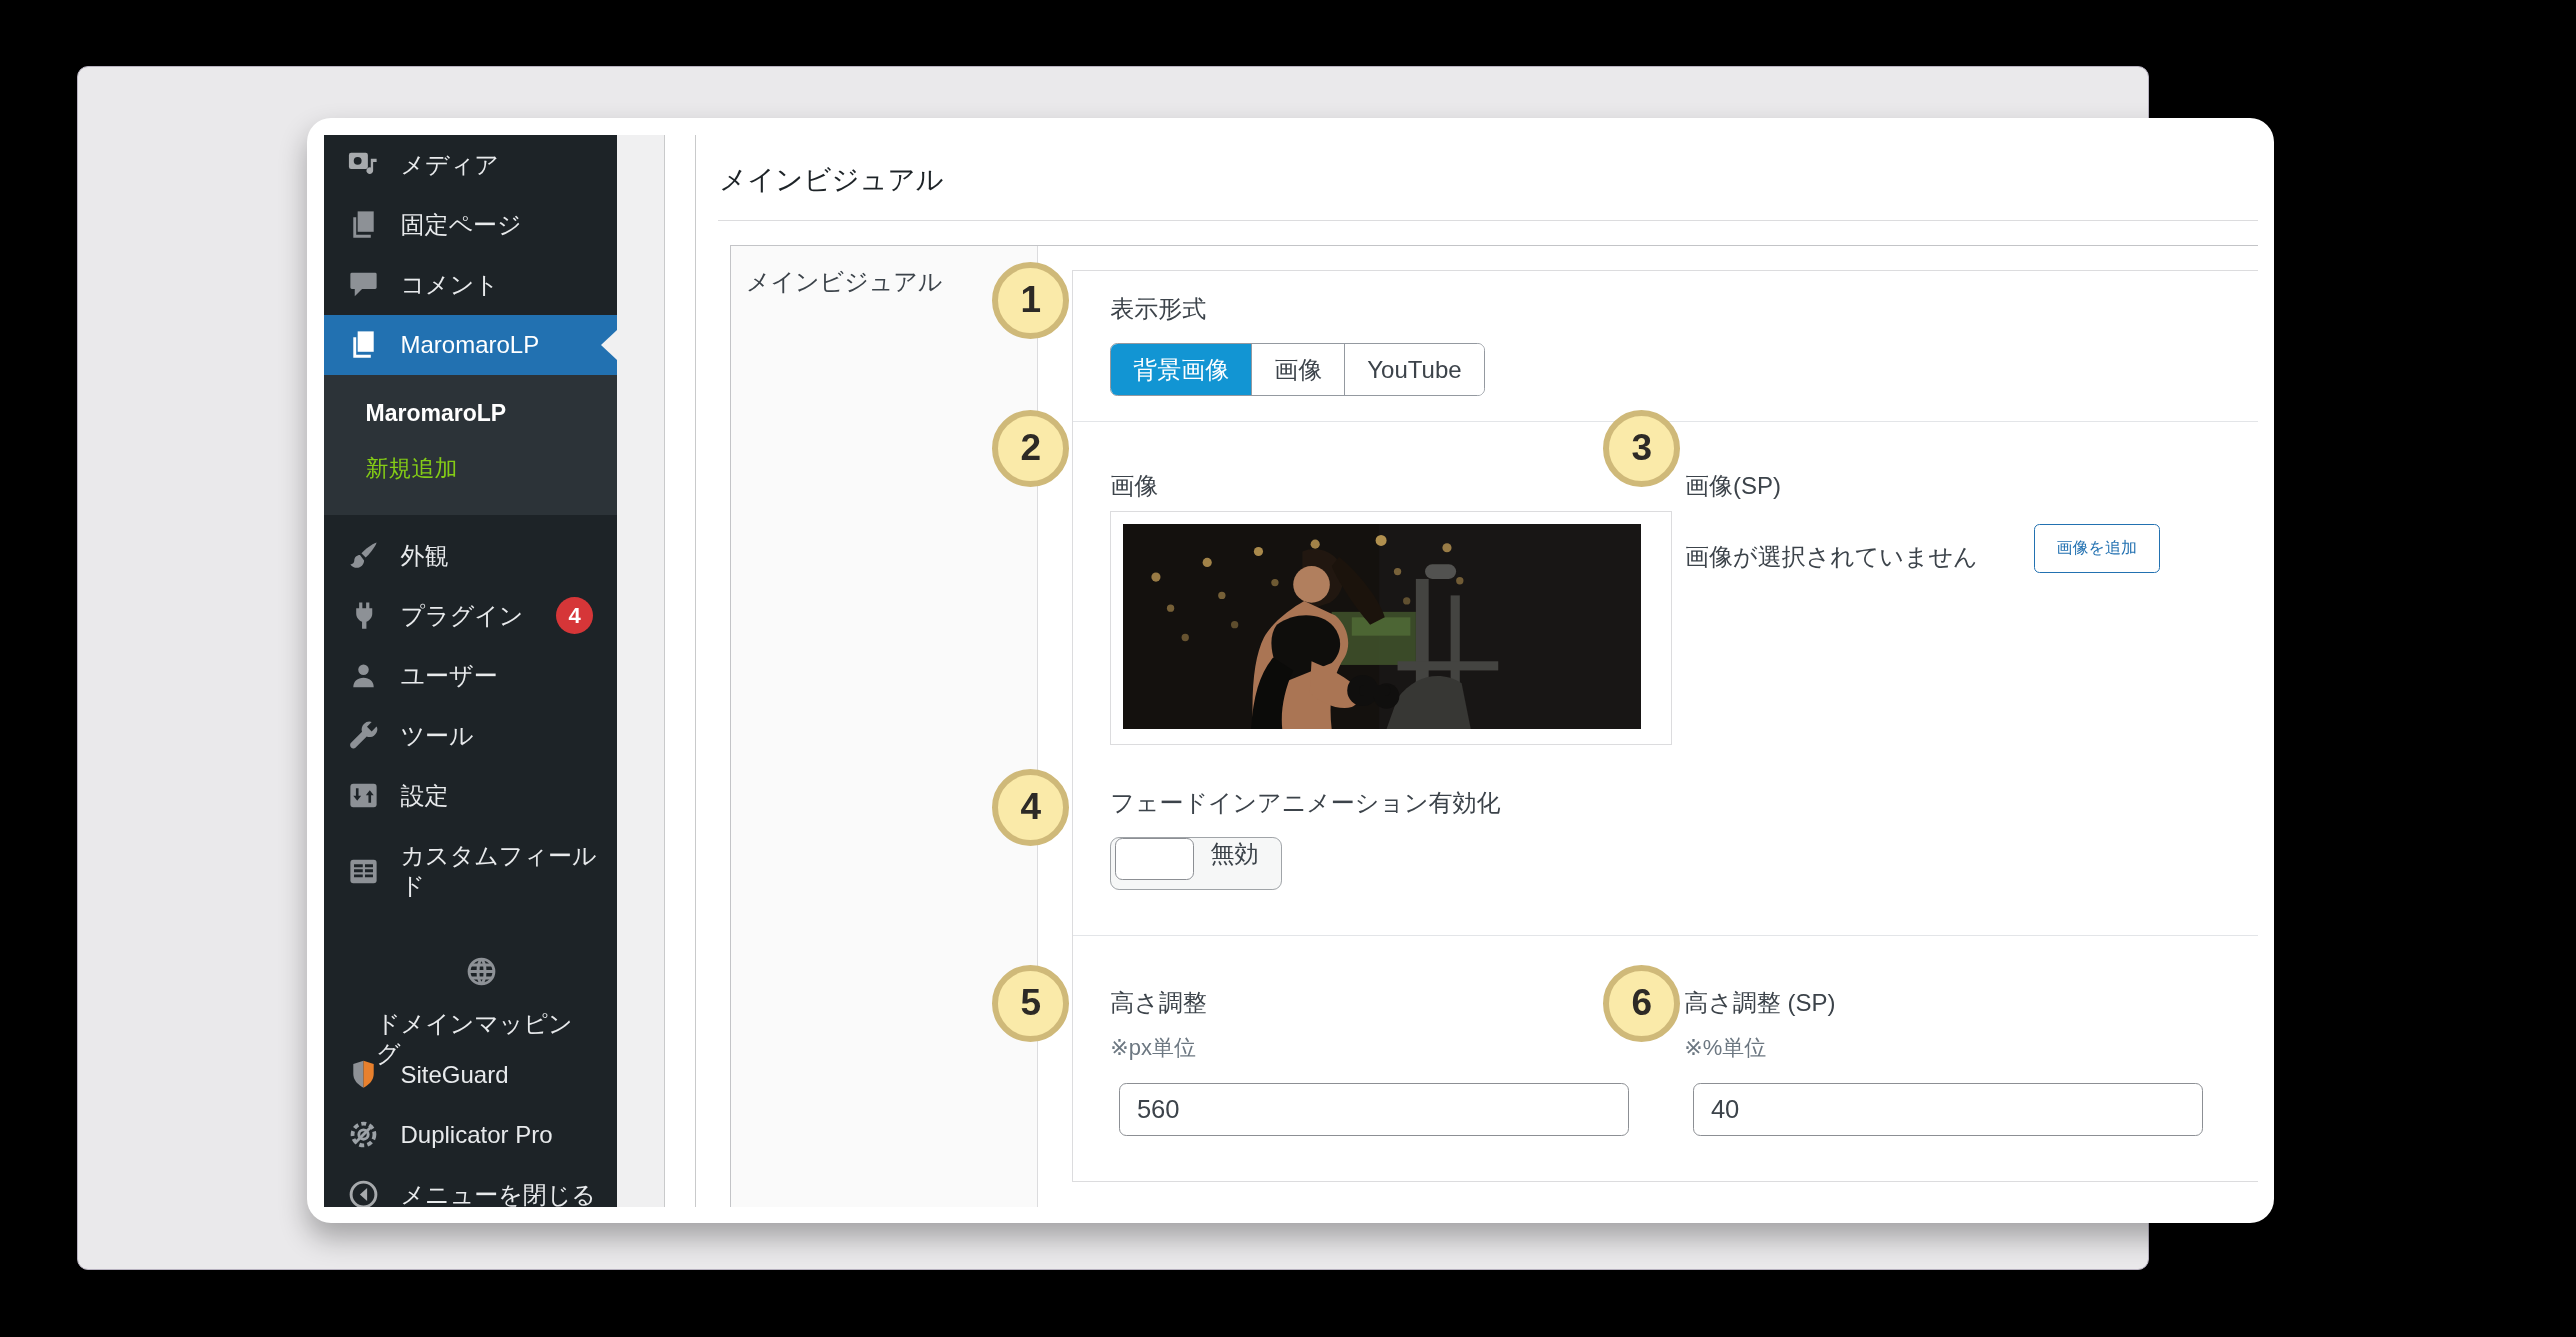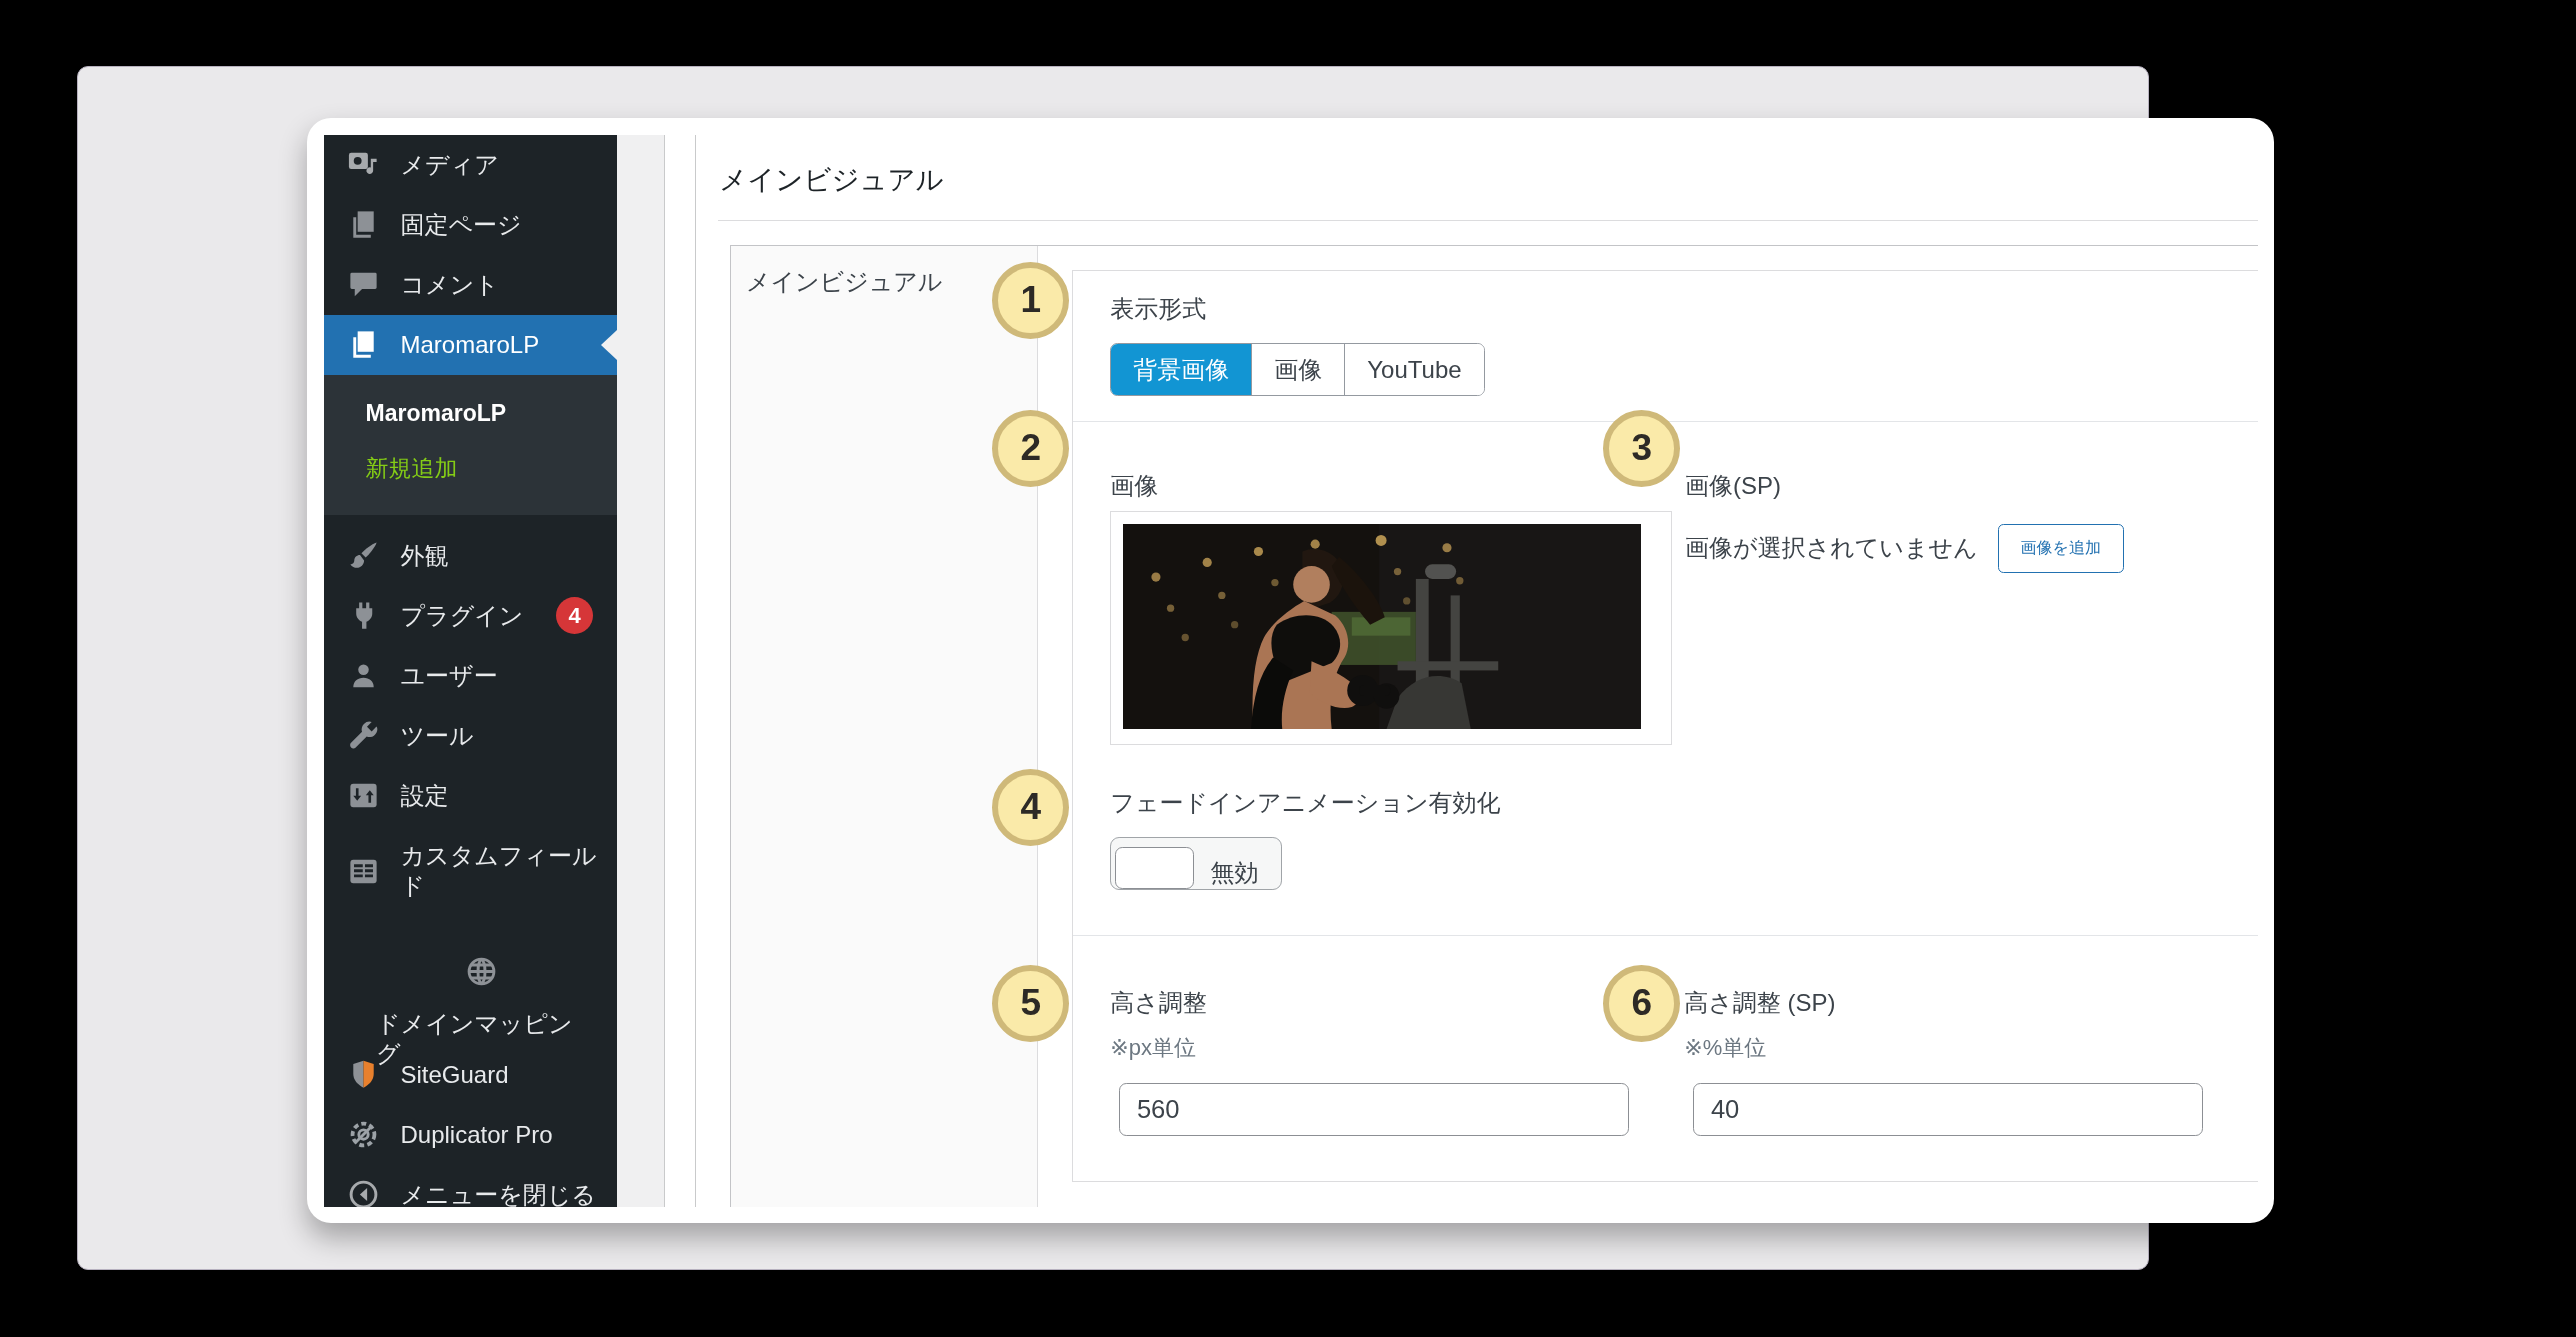--- a/index.html
+++ b/index.html
@@ -60,29 +60,29 @@
   .tab{height:51px;line-height:51px;padding:0 22px;font-size:24px;color:#3c434a;background:#fff;cursor:pointer;white-space:nowrap;}
   .tab + .tab{border-left:1.8px solid #9499a0;}
   .tab.active{background:#1295d3;color:#fff;border-left:none;}
 
   
   .media-cols{display:flex;}
   .col-image{width:562px;min-width:562px;}
   .thumb-frame{margin-top:9.1px;width:562px;height:234px;border:1.8px solid #dcdcde;padding:12px;background:#fff;}
   .thumb-frame svg{display:block;}
   .col-image-sp{margin-left:12.8px;flex:1;}
-  .sp-row{margin-top:22px;display:flex;align-items:center;}
+  .sp-row{margin-top:22px;display:flex;align-items:flex-end;gap:36px;}
   .sp-empty{font-size:24px;color:#3c434a;}
   .add-btn{margin-left:20px;height:49px;padding:0 22px;background:#fff;border:1.8px solid #2271b1;
     border-radius:5.5px;color:#2271b1;font-size:16px;cursor:pointer;font-family:inherit;}
 
   
   .fade-block{margin-top:42px;}
   .toggle{margin-top:18.3px;width:172px;height:53px;border:1.8px solid #a0a4a8;border-radius:9.1px;
-    background:#f6f7f7;display:flex;align-items:flex-end;cursor:pointer;}
+    background:#f6f7f7;display:flex;align-items:flex-start;cursor:pointer;}
   .toggle-knob{width:79px;height:42px;margin-left:3.7px;background:#fff;border:1.8px solid #8c8f94;border-radius:7.3px;}
   .toggle-label{margin-left:16.5px;font-size:24px;color:#3c434a;}
 
   
   .hcol{width:574px;min-width:574px;}
   .num-input{display:block;margin:20px 0 0 9.1px;width:510px;height:53px;border:1.8px solid #8c8f94;
     border-radius:7.3px;font-size:25.6px;color:#3c434a;padding:0 16.5px;font-family:inherit;background:#fff;}
 
   
   .num-badge{position:absolute;width:77px;height:77px;border-radius:50%;

